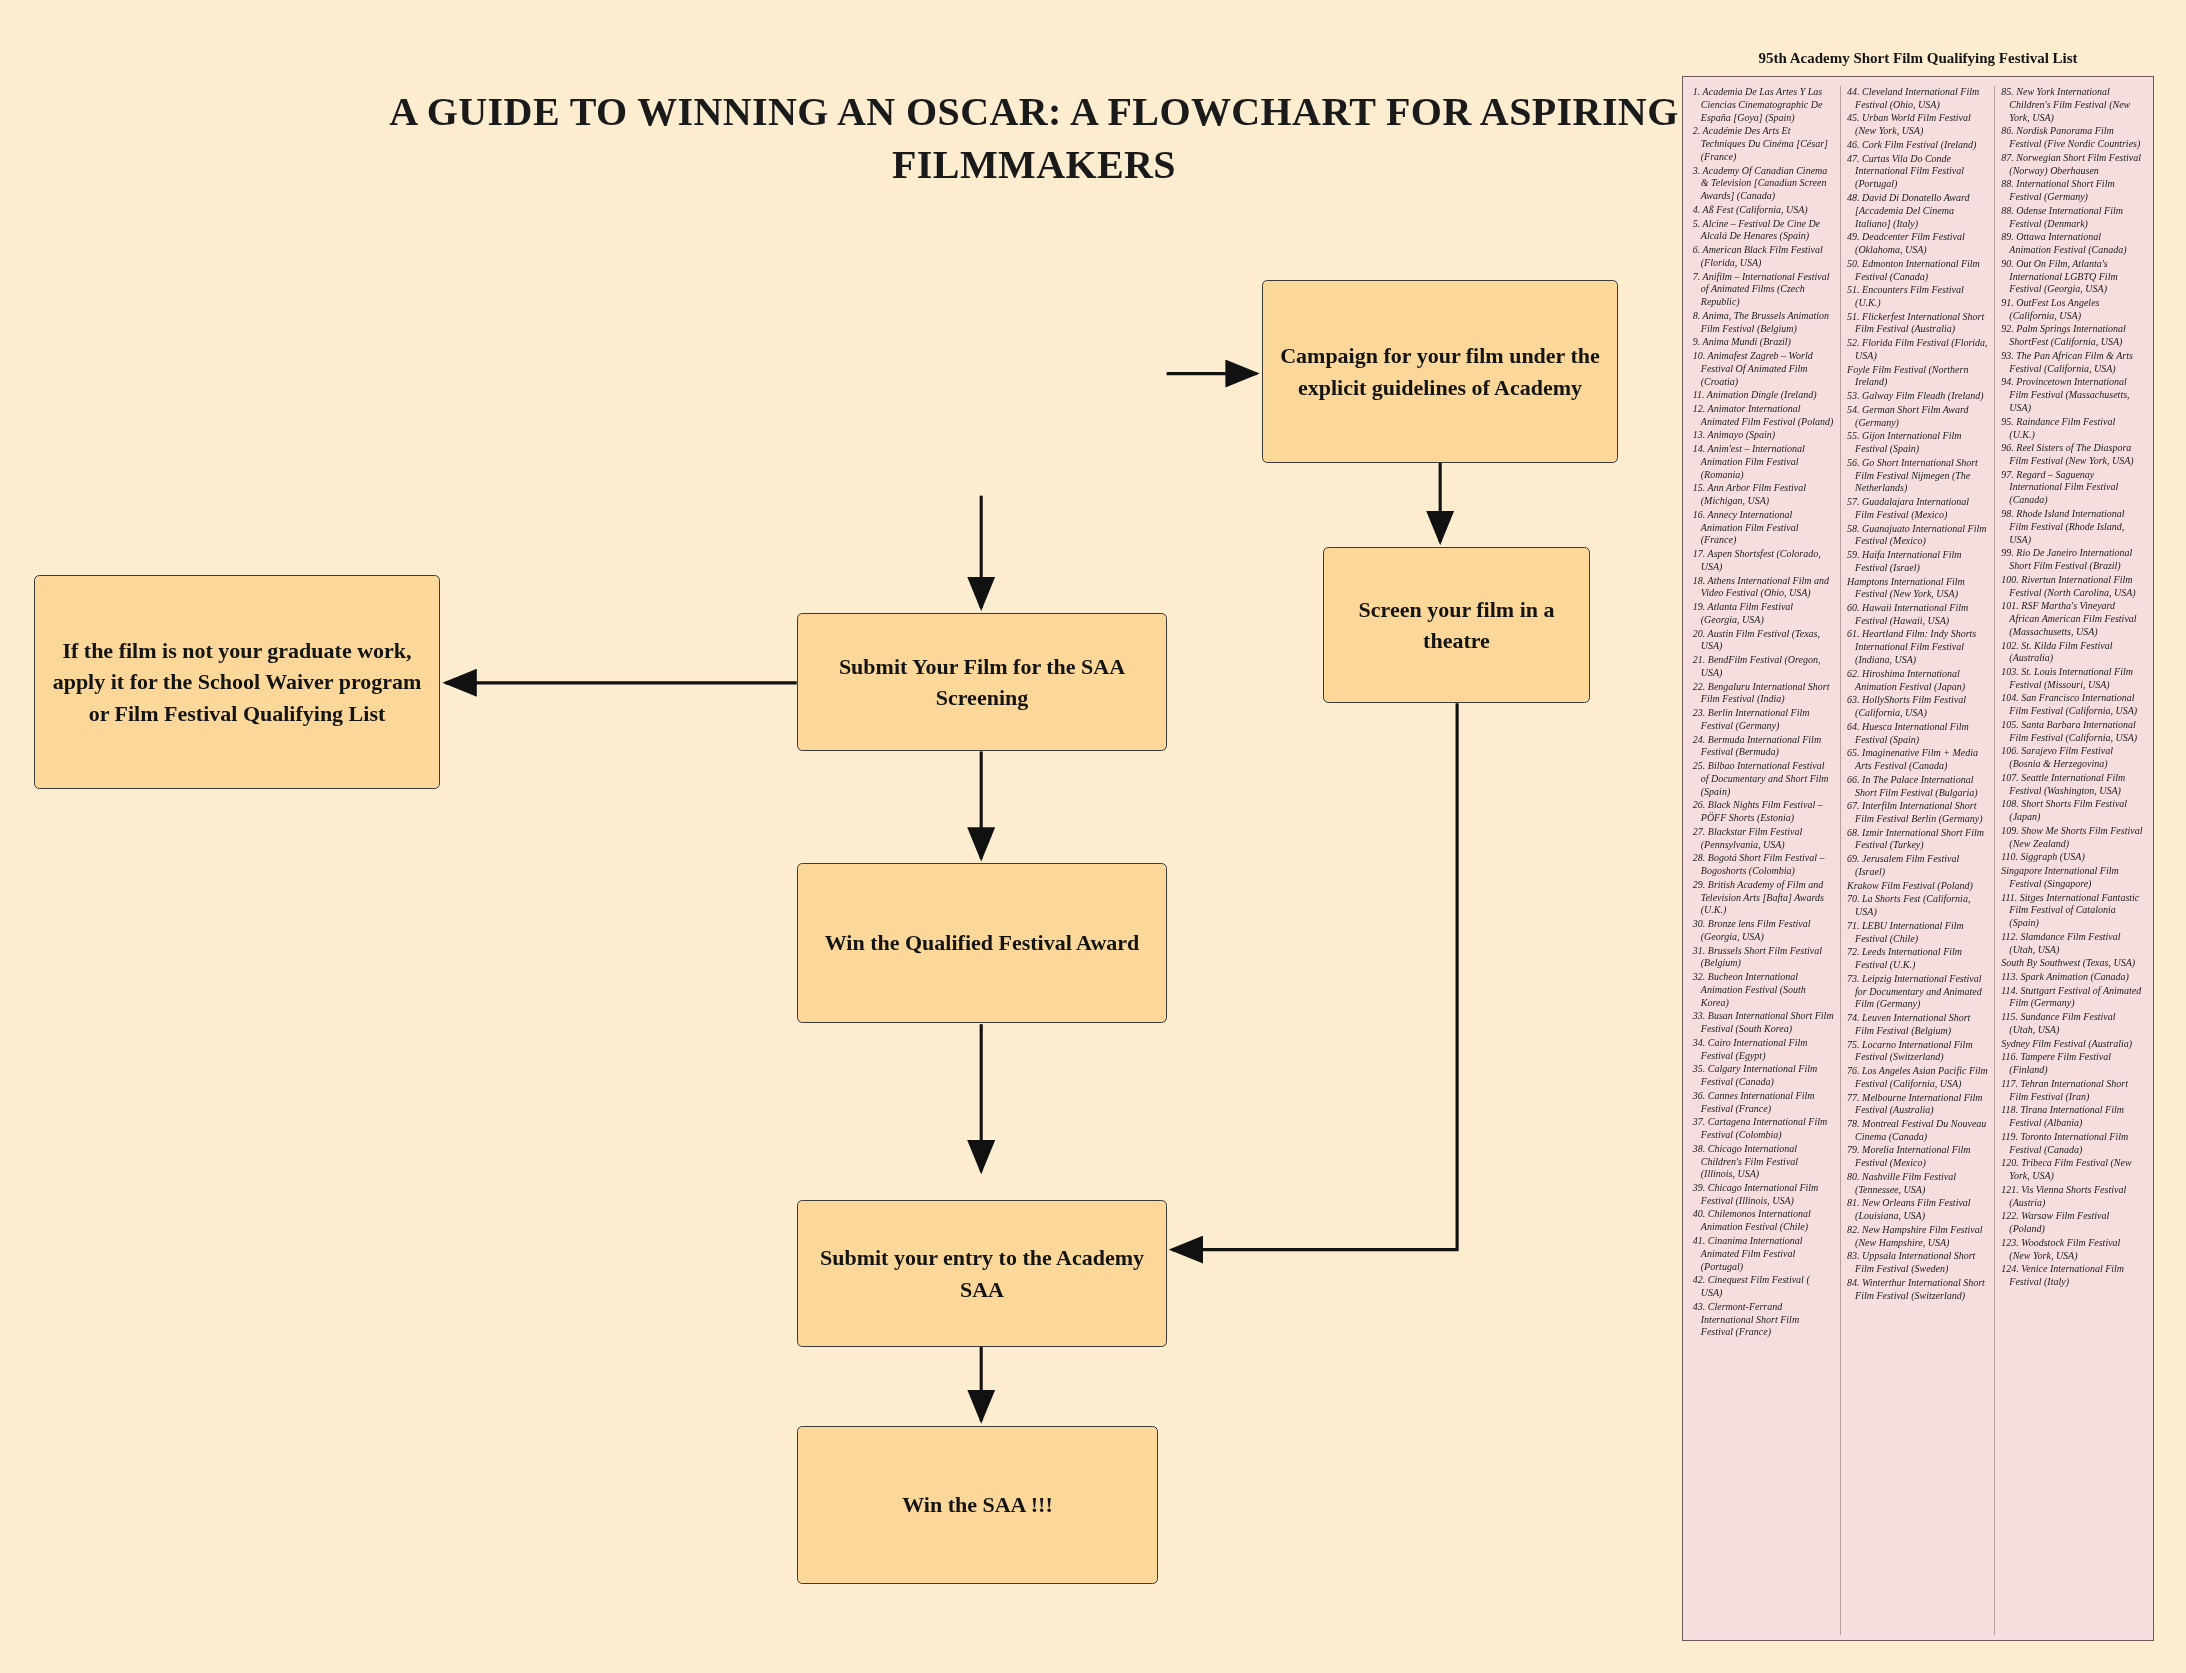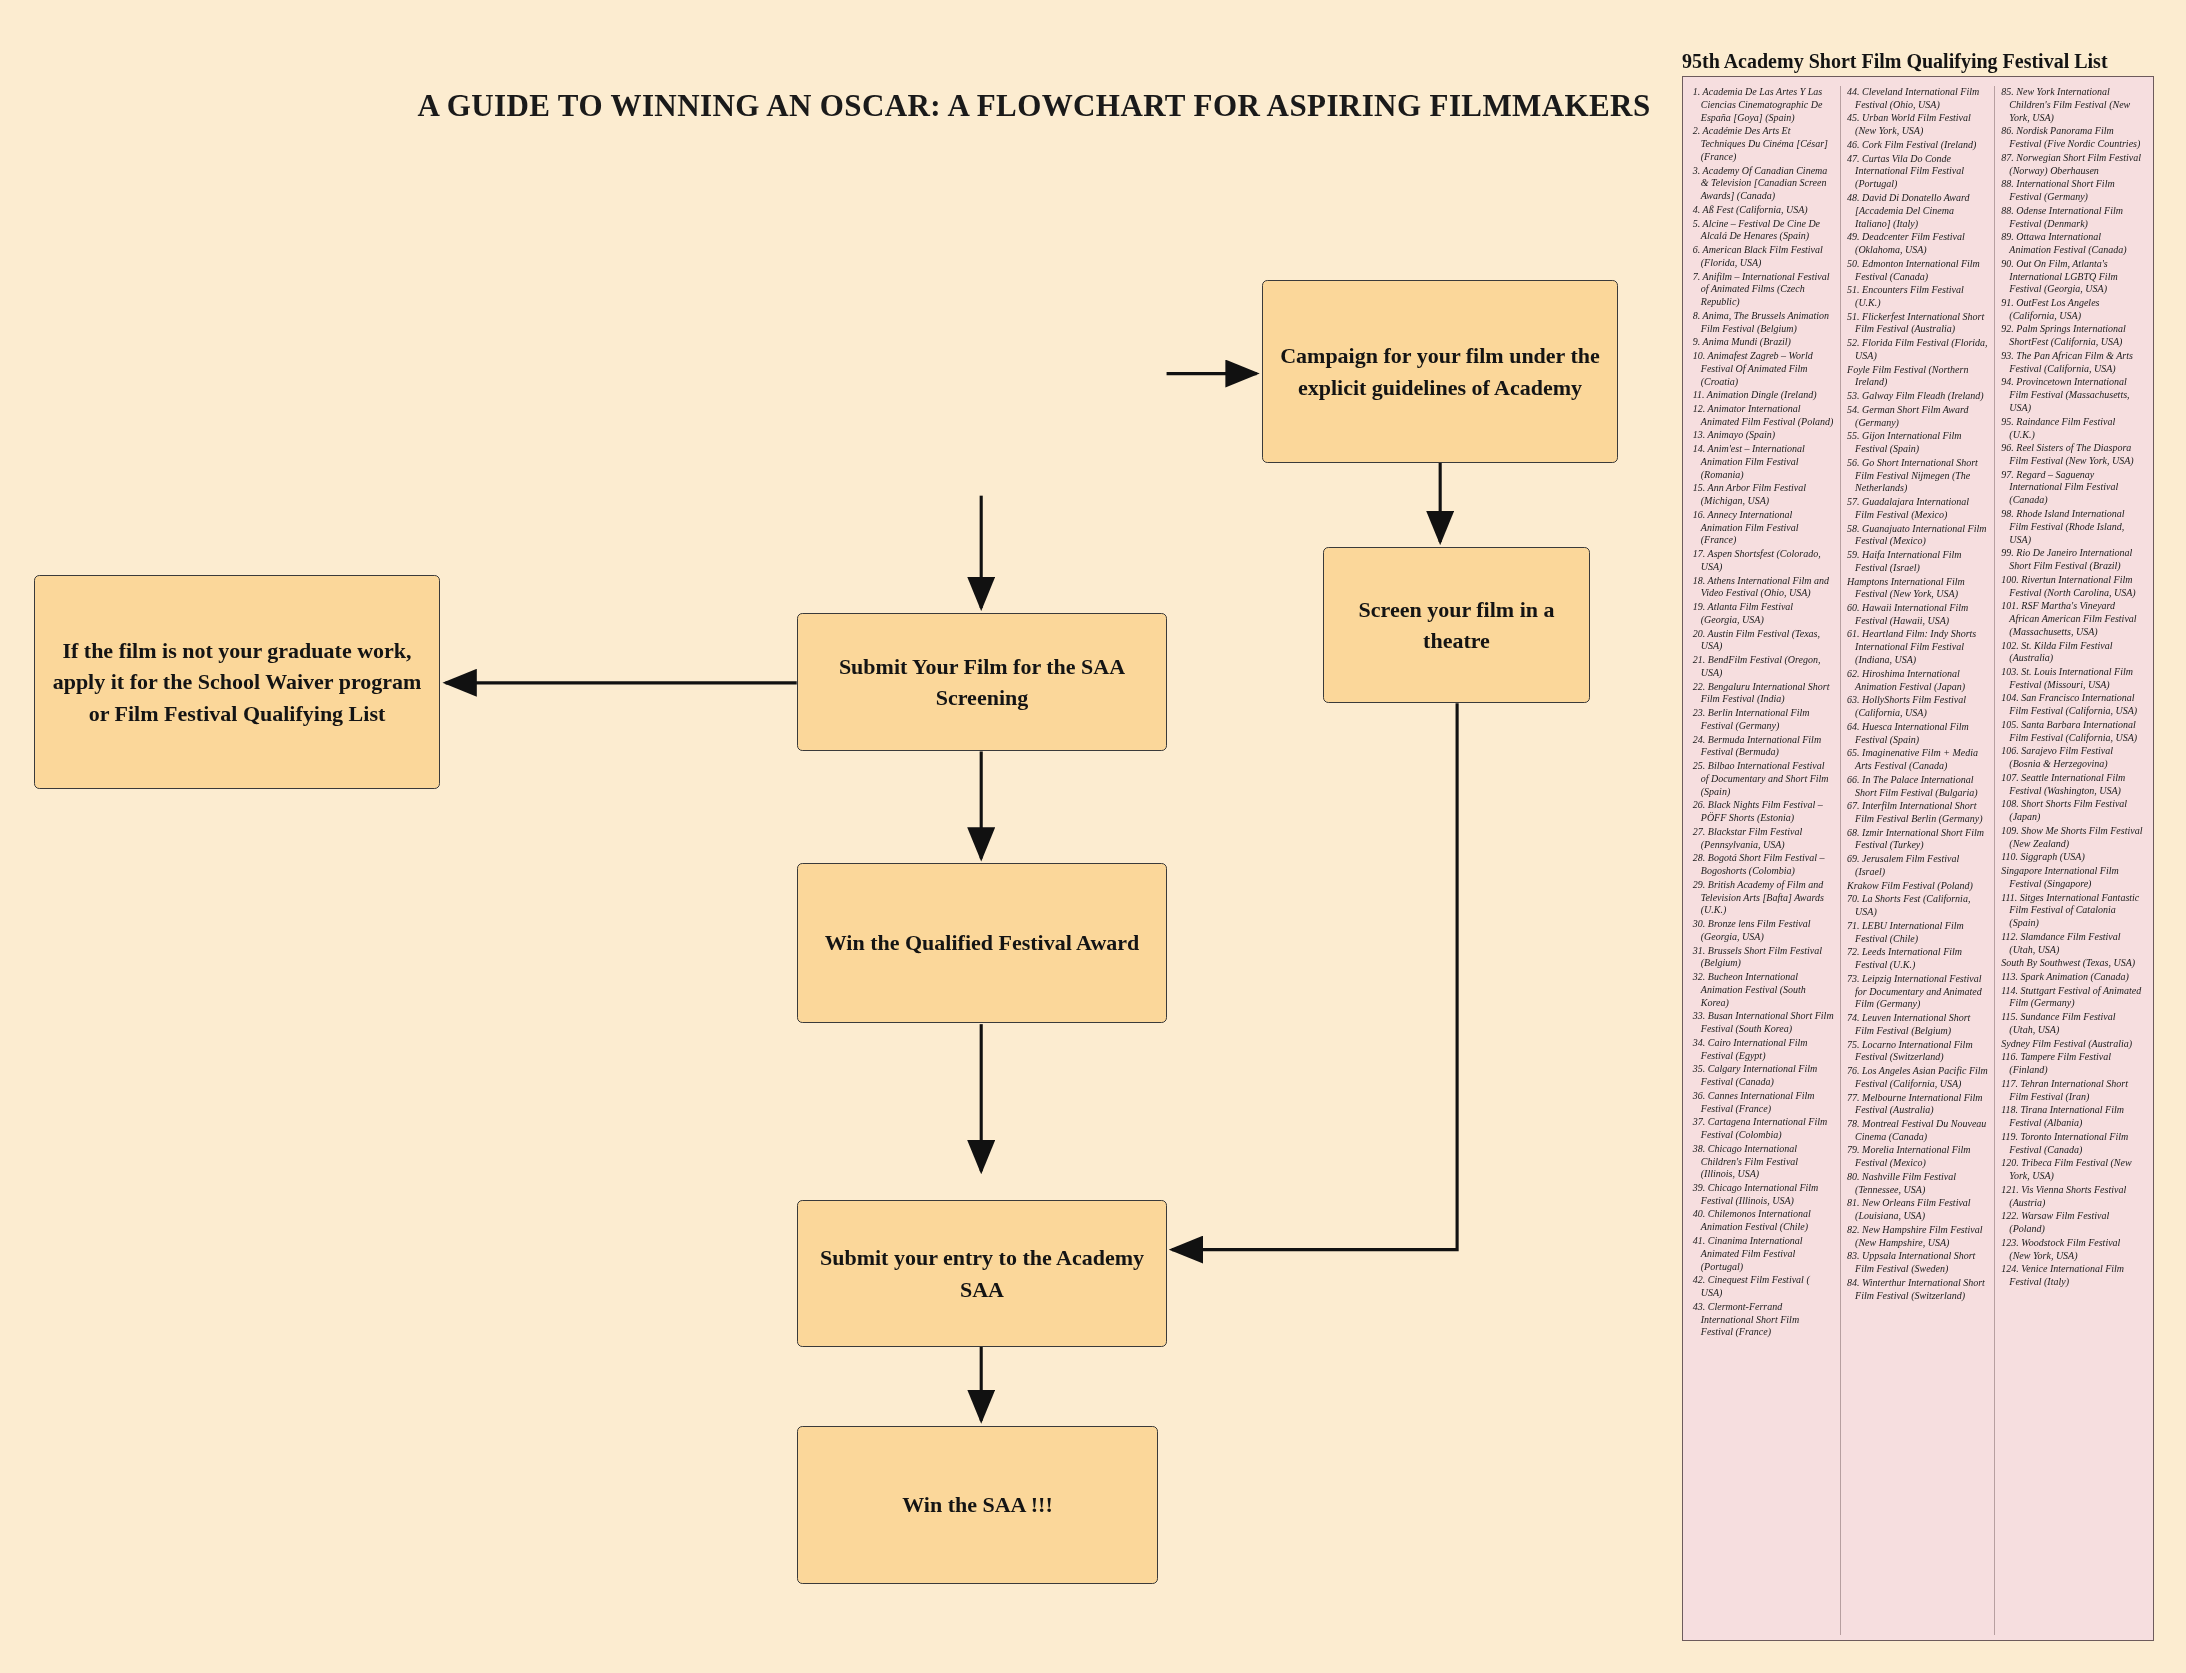--- a/index.html
+++ b/index.html
@@ -22,21 +22,21 @@
   }
 
   
   .title {
     position: absolute;
     left: 339px;
     top: 85px;
     width: 1390px;
     text-align: center;
     font-weight: bold;
-    font-size: 31px;
+    font-size: 40px;
     line-height: 1.33;
     letter-spacing: 0.4px;
     color: #1a1a1a;
   }
 
   
   .node {
     position: absolute;
     box-sizing: border-box;
     background: #fbd79a;
@@ -72,23 +72,23 @@
     height: 1565px;
     box-sizing: border-box;
     background: #f6dedf;
     border: 1.8px solid #6d5b5c;
   }
   .panel-title {
     position: absolute;
     left: 1682px;
     top: 50px;
     width: 472px;
-    text-align: left;
+    text-align: center;
     font-weight: bold;
-    font-size: 20px;
+    font-size: 15px;
     color: #141414;
   }
   .panel-cols {
     display: flex;
     height: 100%;
     box-sizing: border-box;
     padding: 9px 3.6px 5.3px 3.6px;
     border-radius: 28px;
   }
   .panel-col {

